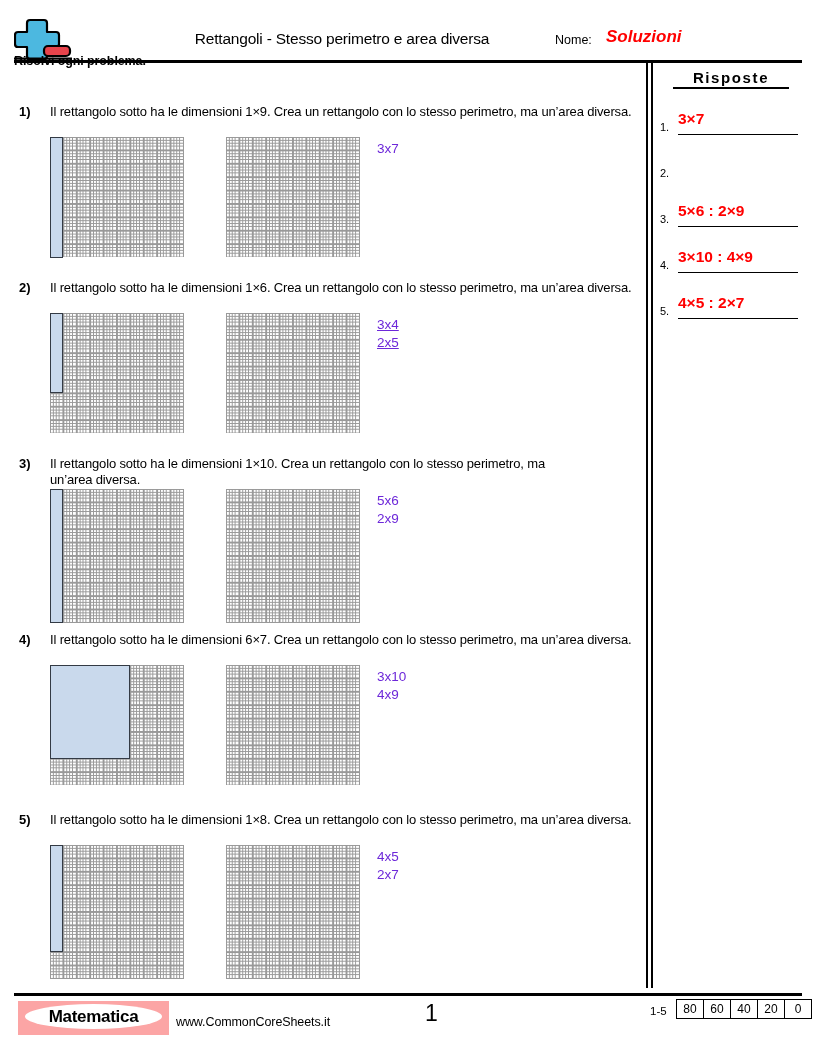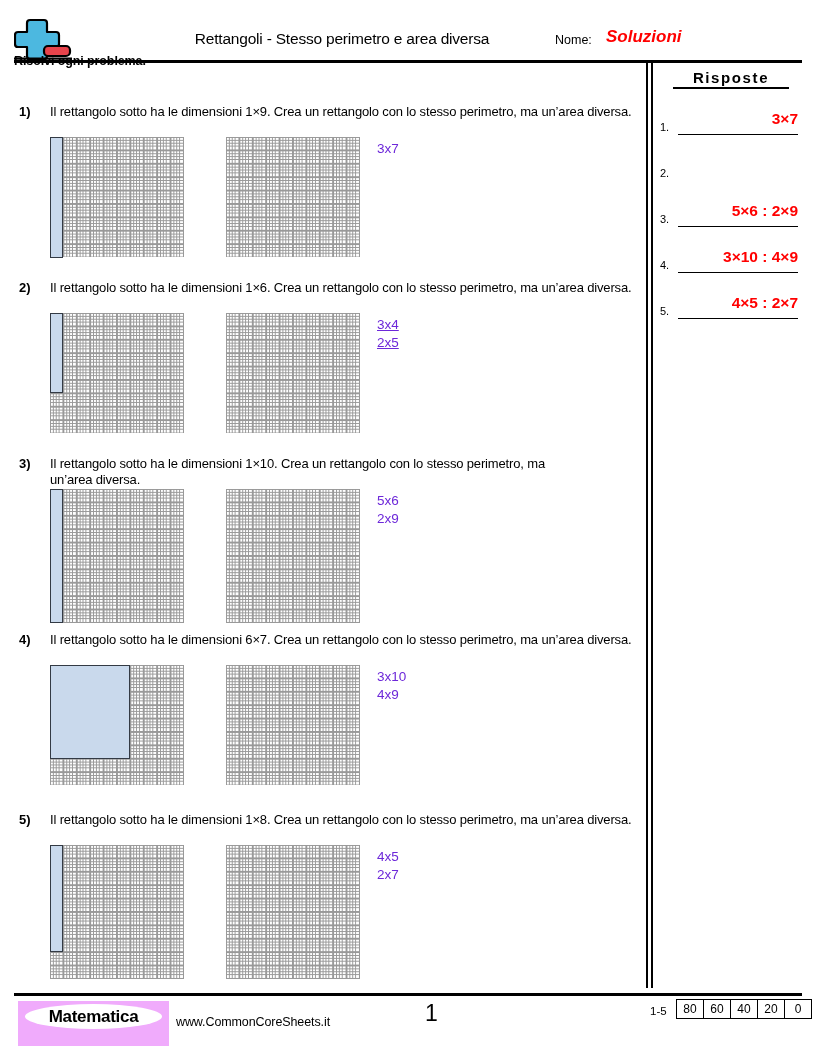--- a/index.html
+++ b/index.html
@@ -121,21 +121,21 @@
     bottom: 2px;
     font-size: 11px;
   }
   .answer-line {
     position: absolute;
     left: 18px;
     bottom: 0px;
     width: 120px;
     border-bottom: 1.6px solid #000;
     height: 28px;
-    text-align: right;
+    text-align: left;
     color: #ff0000;
     font-size: 15.5px;
     font-weight: bold;
     line-height: 26px;
     white-space: nowrap;
     margin-top: 8px;
   }
 
   
   .problem {
@@ -209,22 +209,22 @@
     top: 993px;
     width: 788px;
     height: 2.5px;
     background: #000000;
   }
   .badge {
     position: absolute;
     left: 18px;
     top: 1001px;
     width: 151px;
-    height: 45px;
-    background: #f0abfc;
+    height: 34px;
+    background: #fca5a5;
   }
   .badge-inner {
     position: absolute;
     left: 7px;
     top: 3px;
     width: 137px;
     height: 25px;
     background: #ffffff;
     border-radius: 50%;
     text-align: center;

